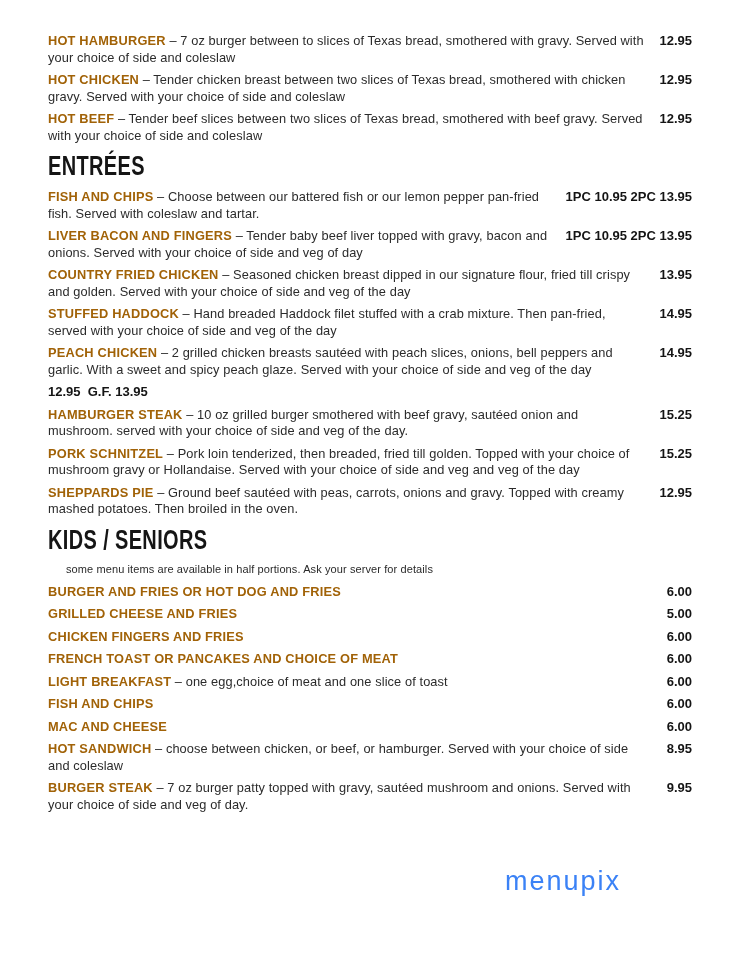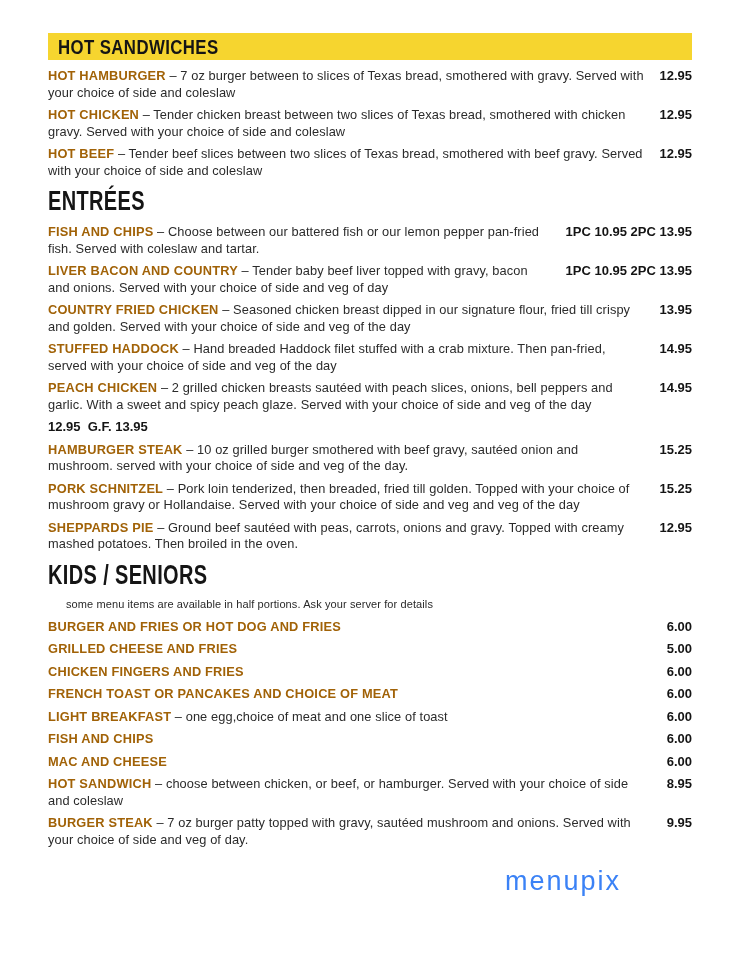--- a/index.html
+++ b/index.html
@@ -95,23 +95,20 @@
     color: #3b82f6;
     font-weight: normal;
   }
 </style>
 </head>
 <body>
 
 <main class="page">
   <div id="sections">
   <section>
-    <div class="banner" style="background: rgb(246, 213, 47);">
-      <span class="banner-title">HOT SANDWICHES</span>
-    </div>
 
     <div class="items">
   <div class="item">
     <div class="item-text">
       <span class="item-name">HOT HAMBURGER</span><span class="item-desc"> – 7 oz burger between to slices of Texas bread, smothered with gravy.  Served with your choice of side and coleslaw</span>
     </div>
     <div class="item-price">12.95</div>
   </div>
 
   <div class="item">
@@ -137,21 +134,21 @@
     <div class="items">
   <div class="item">
     <div class="item-text">
       <span class="item-name">FISH AND CHIPS</span><span class="item-desc"> – Choose between our battered fish or our lemon pepper pan-fried fish.  Served with  coleslaw and tartar.</span>
     </div>
     <div class="item-price">1PC 10.95 2PC 13.95</div>
   </div>
 
   <div class="item">
     <div class="item-text">
-      <span class="item-name">LIVER BACON AND COUNTRY</span><span class="item-desc"> – Tender baby beef liver topped with gravy, bacon and onions.  Served with your choice of side and veg of day</span>
+      <span class="item-name">LIVER BACON AND FINGERS</span><span class="item-desc"> – Tender baby beef liver topped with gravy, bacon and onions.  Served with your choice of side and veg of day</span>
     </div>
     <div class="item-price">1PC 10.95 2PC 13.95</div>
   </div>
 
   <div class="item">
     <div class="item-text">
       <span class="item-name">COUNTRY FRIED CHICKEN</span><span class="item-desc"> – Seasoned chicken breast dipped in our signature flour, fried till crispy and golden.  Served with your choice of side and veg of the day</span>
     </div>
     <div class="item-price">13.95</div>
   </div>

